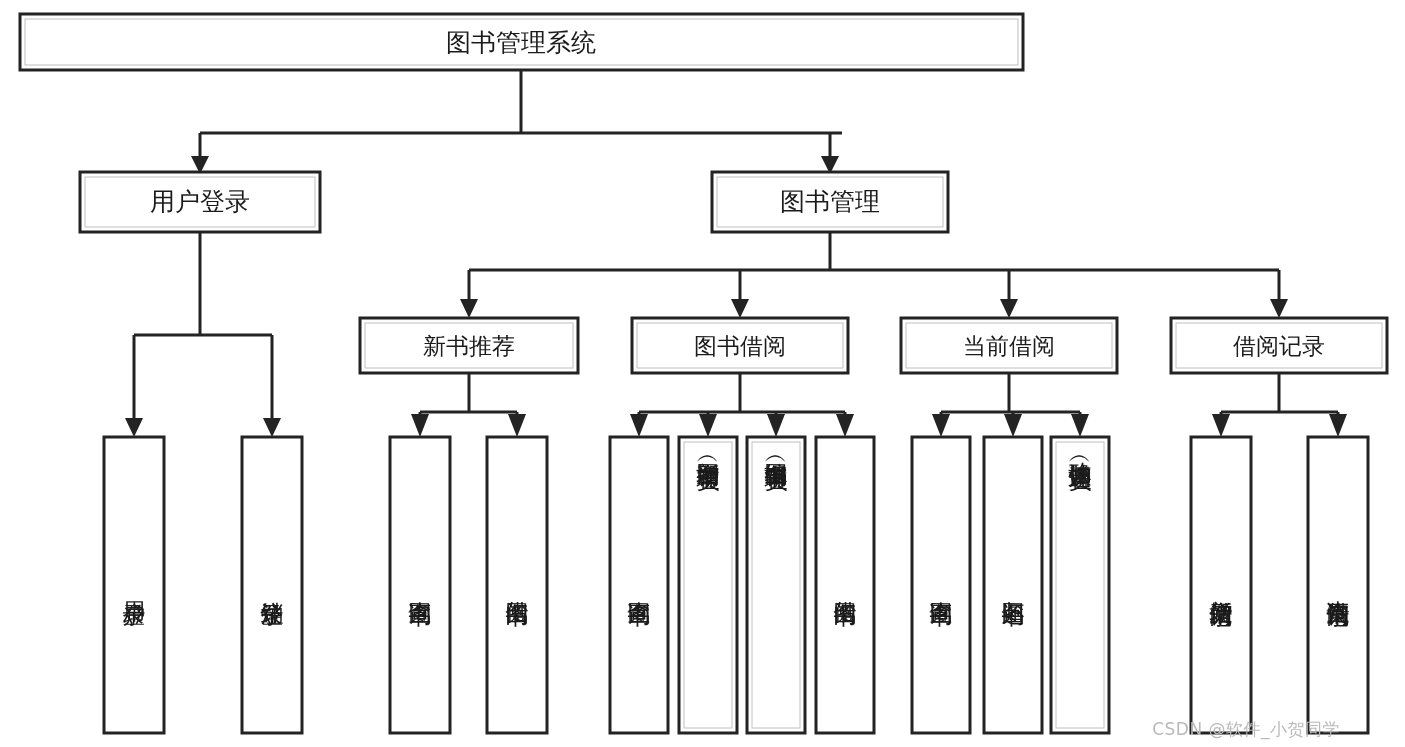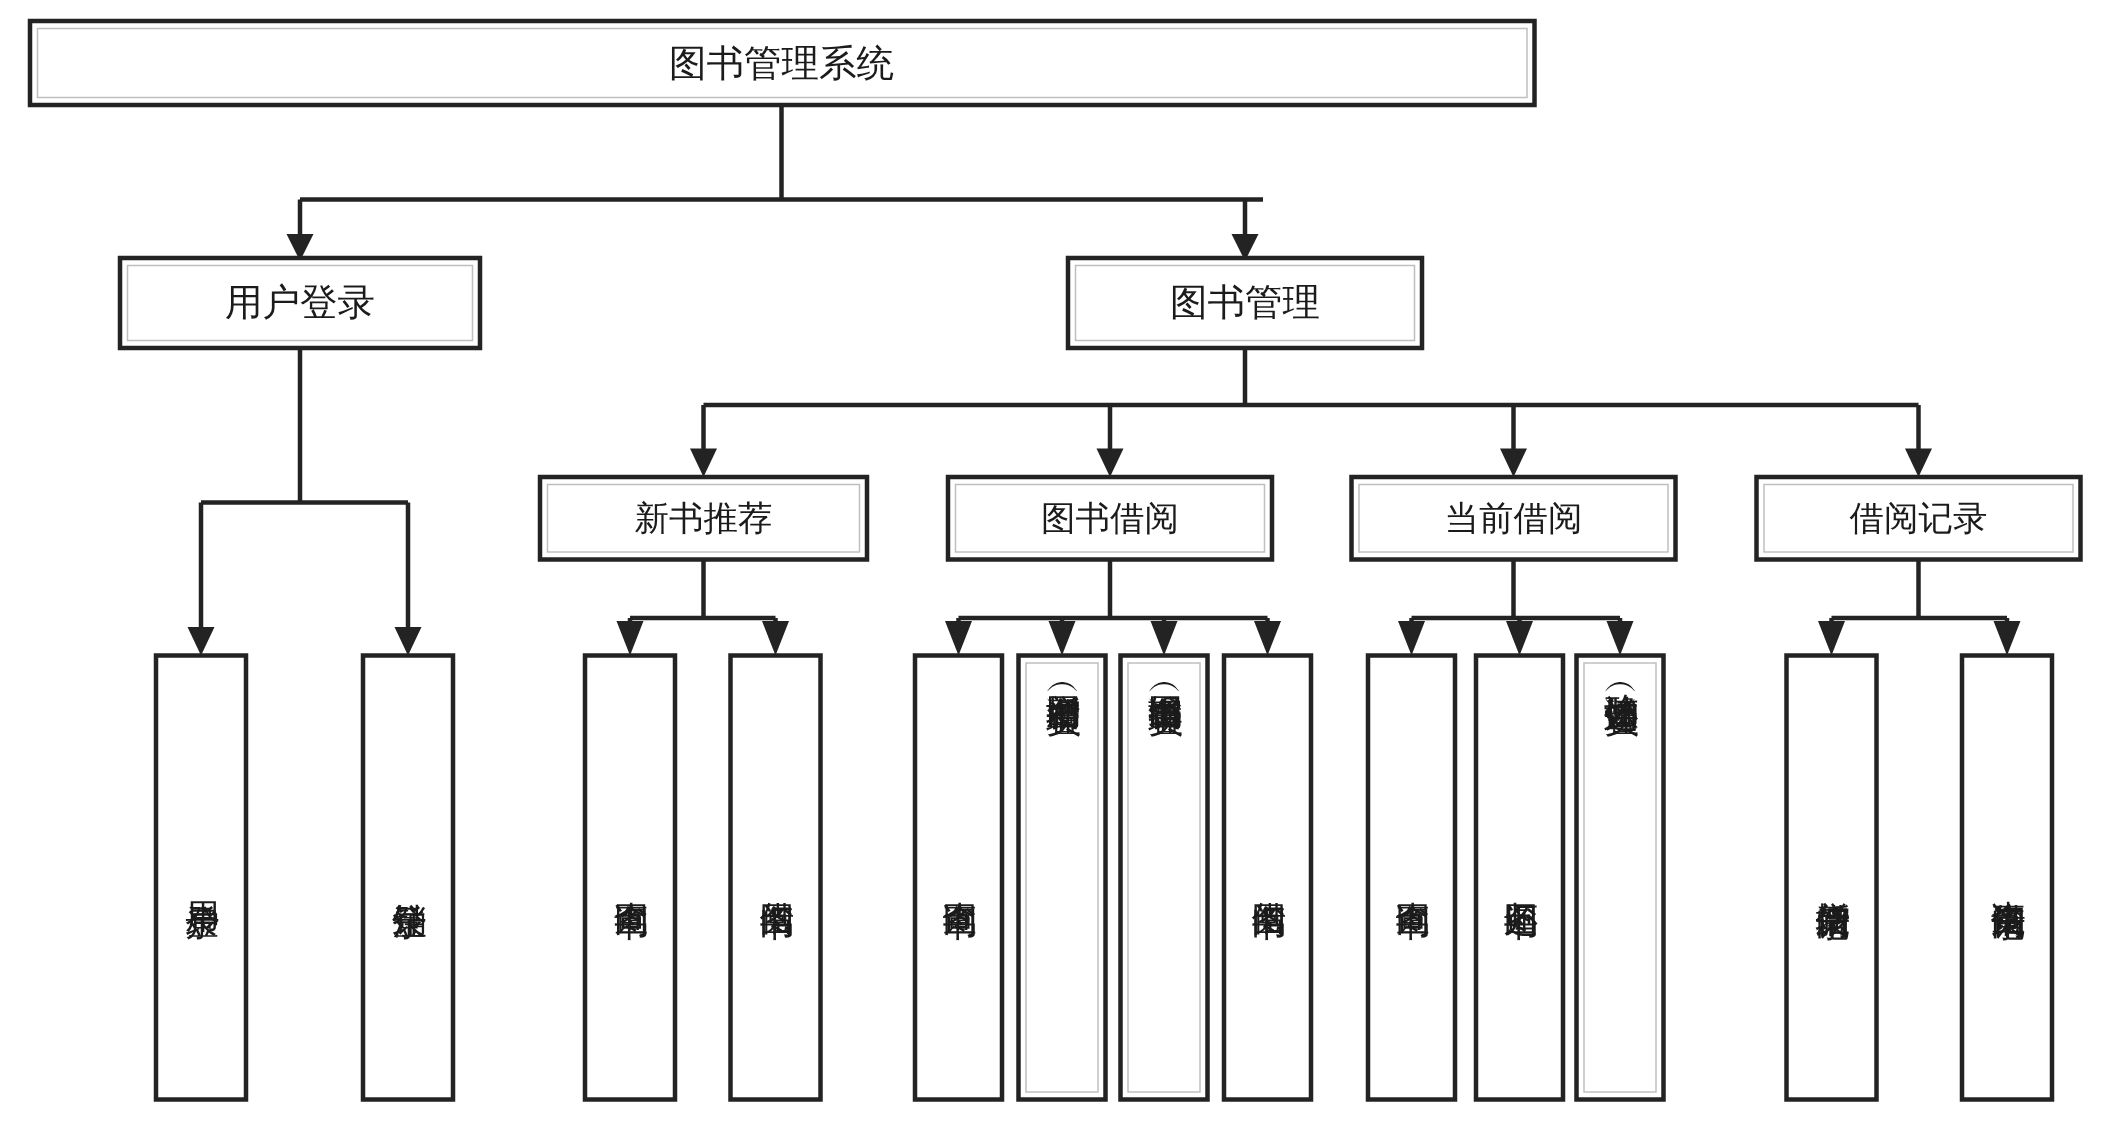--- a/index.html
+++ b/index.html
@@ -265,13 +265,14 @@
   <div class="vlabel" style="left:610px; top:437px; width:58px; height:296px;">查询图书</div>
   <div class="vlabel topalign" style="left:679px; top:444px; width:58px; height:286px;">新增图书（管理员）</div>
   <div class="vlabel topalign" style="left:747px; top:444px; width:58px; height:286px;">编辑图书（管理员）</div>
   <div class="vlabel" style="left:816px; top:437px; width:58px; height:296px;">借阅图书</div>
   <div class="vlabel" style="left:912px; top:437px; width:58px; height:296px;">查询图书</div>
   <div class="vlabel" style="left:984px; top:437px; width:58px; height:296px;">归还图书</div>
   <div class="vlabel topalign" style="left:1051px; top:444px; width:58px; height:286px;">确认归还（管理员）</div>
   <div class="vlabel" style="left:1191px; top:437px; width:60px; height:296px;">新增借阅记录</div>
   <div class="vlabel" style="left:1308px; top:437px; width:60px; height:296px;">查询借阅记录</div>
 
+  <div id="watermark">CSDN @软件_小贺同学</div>
 </div>
 
 </body></html>

